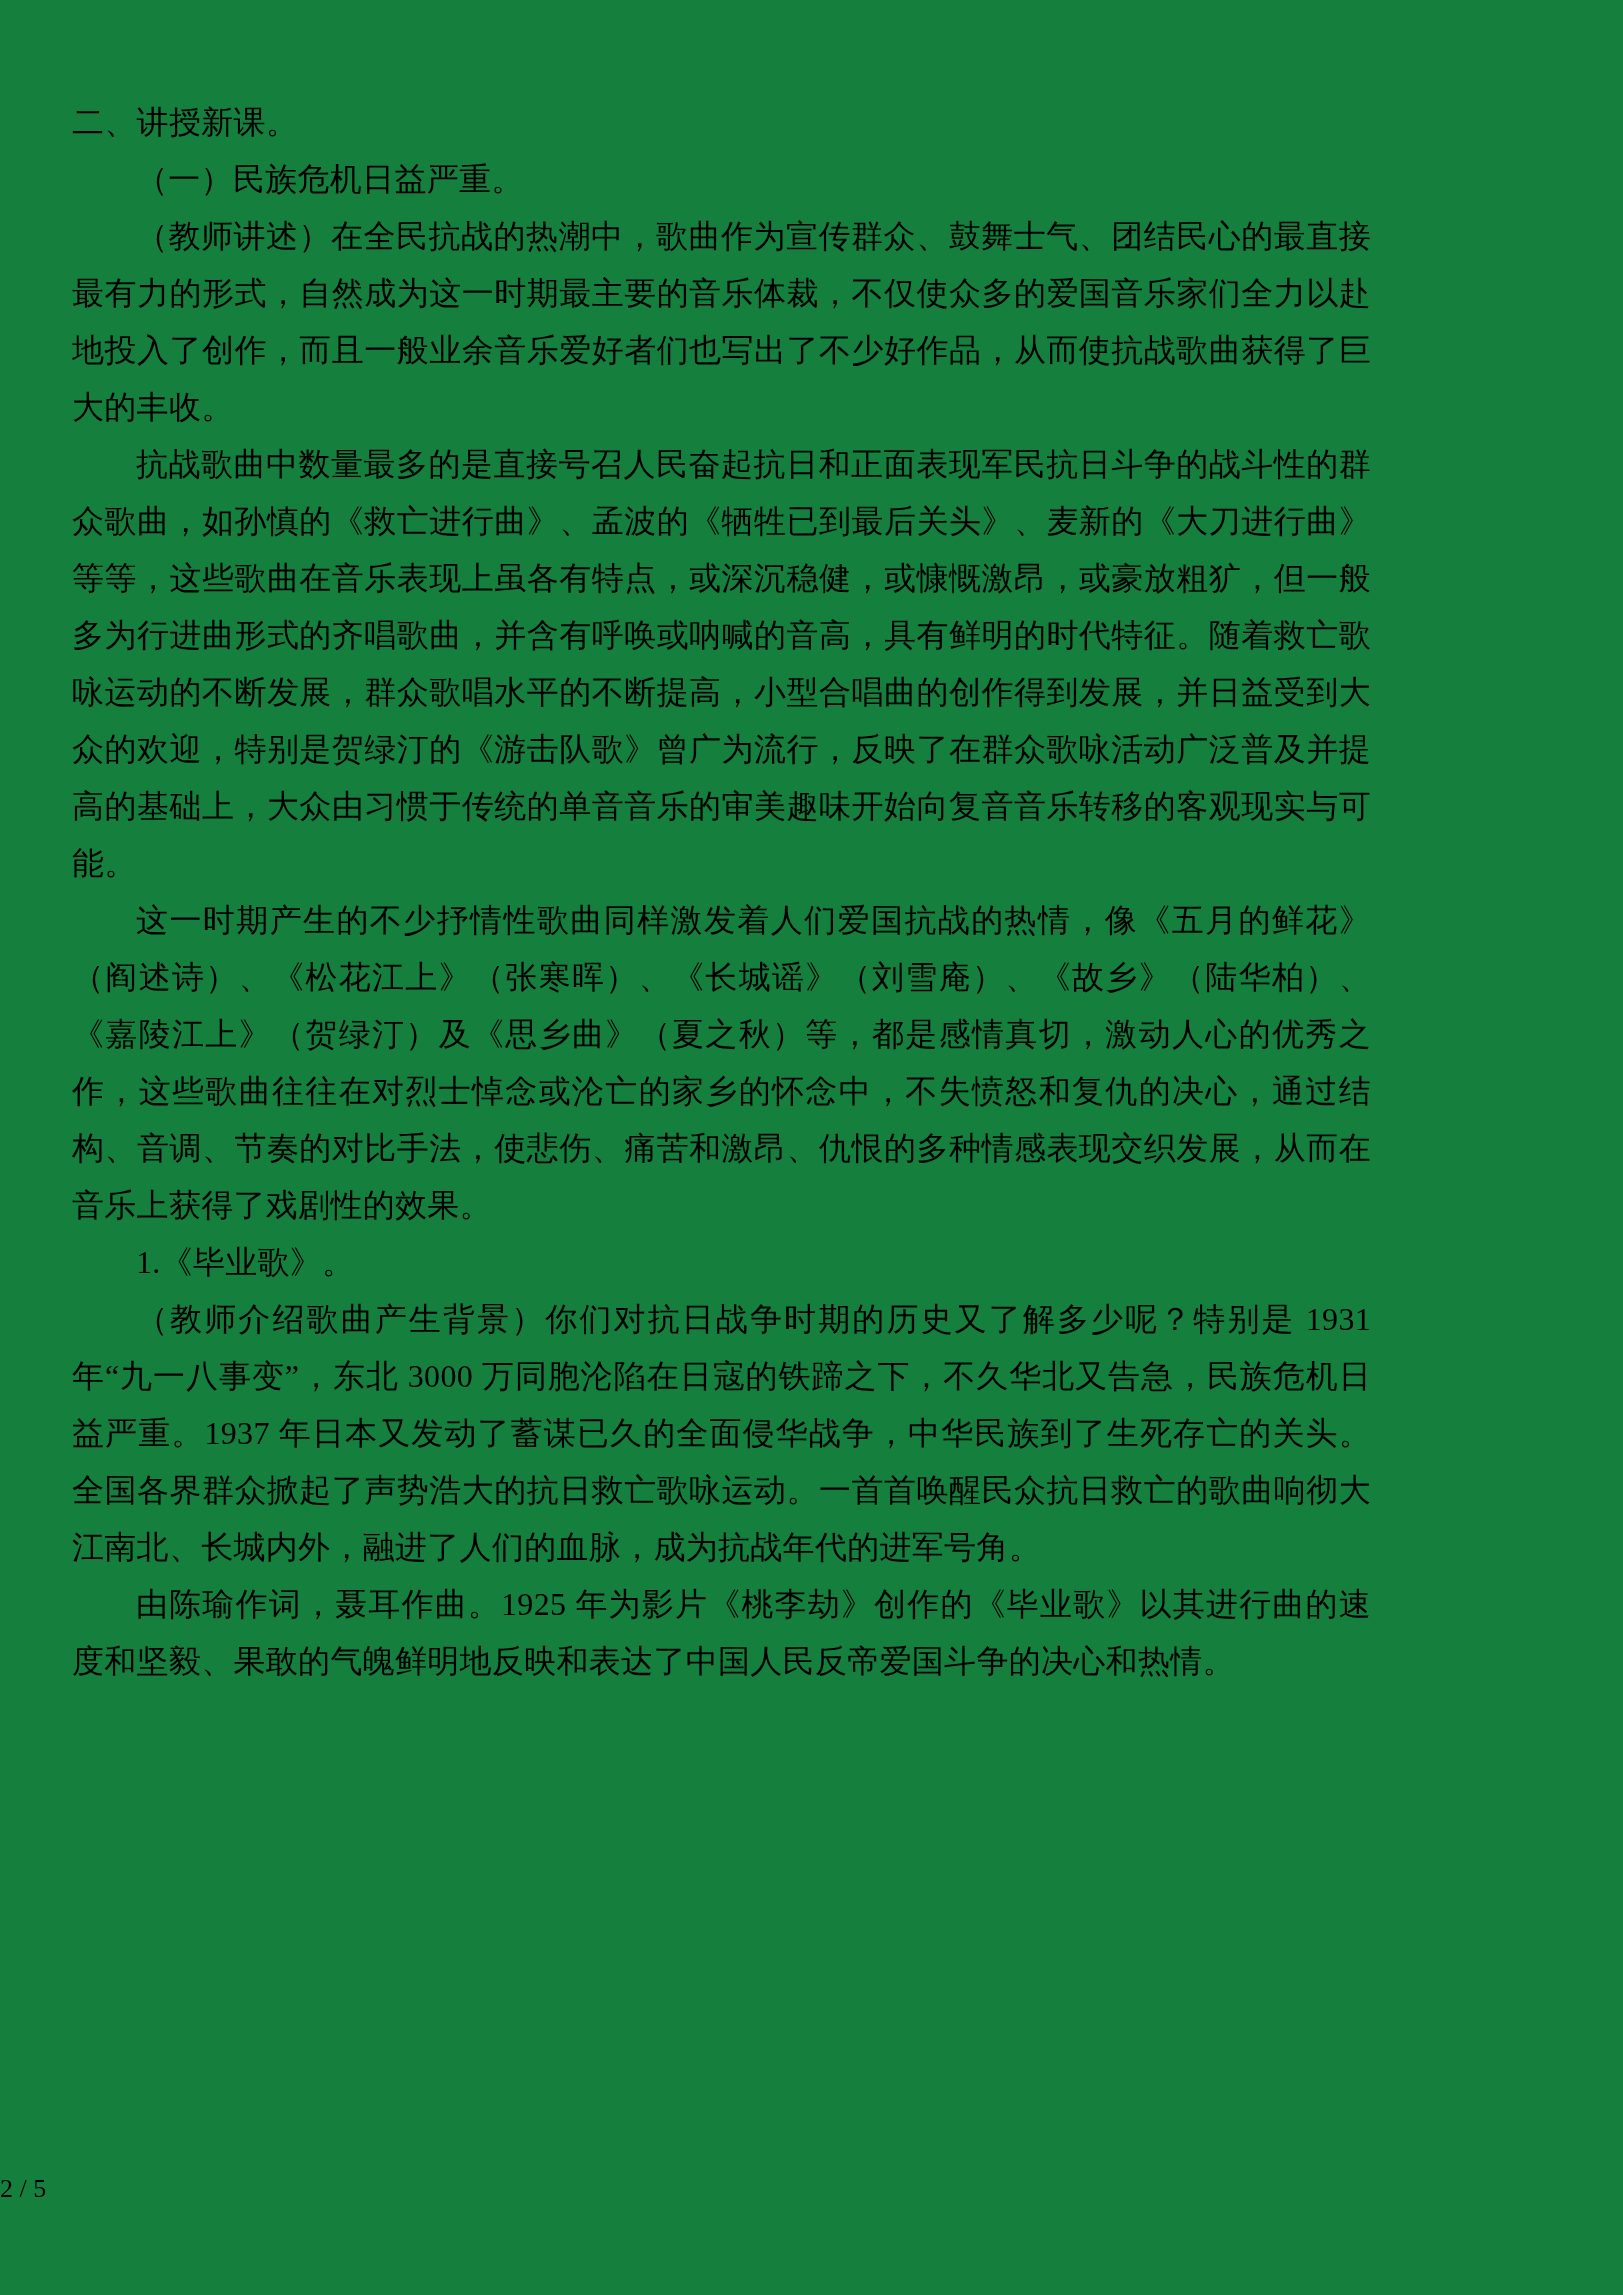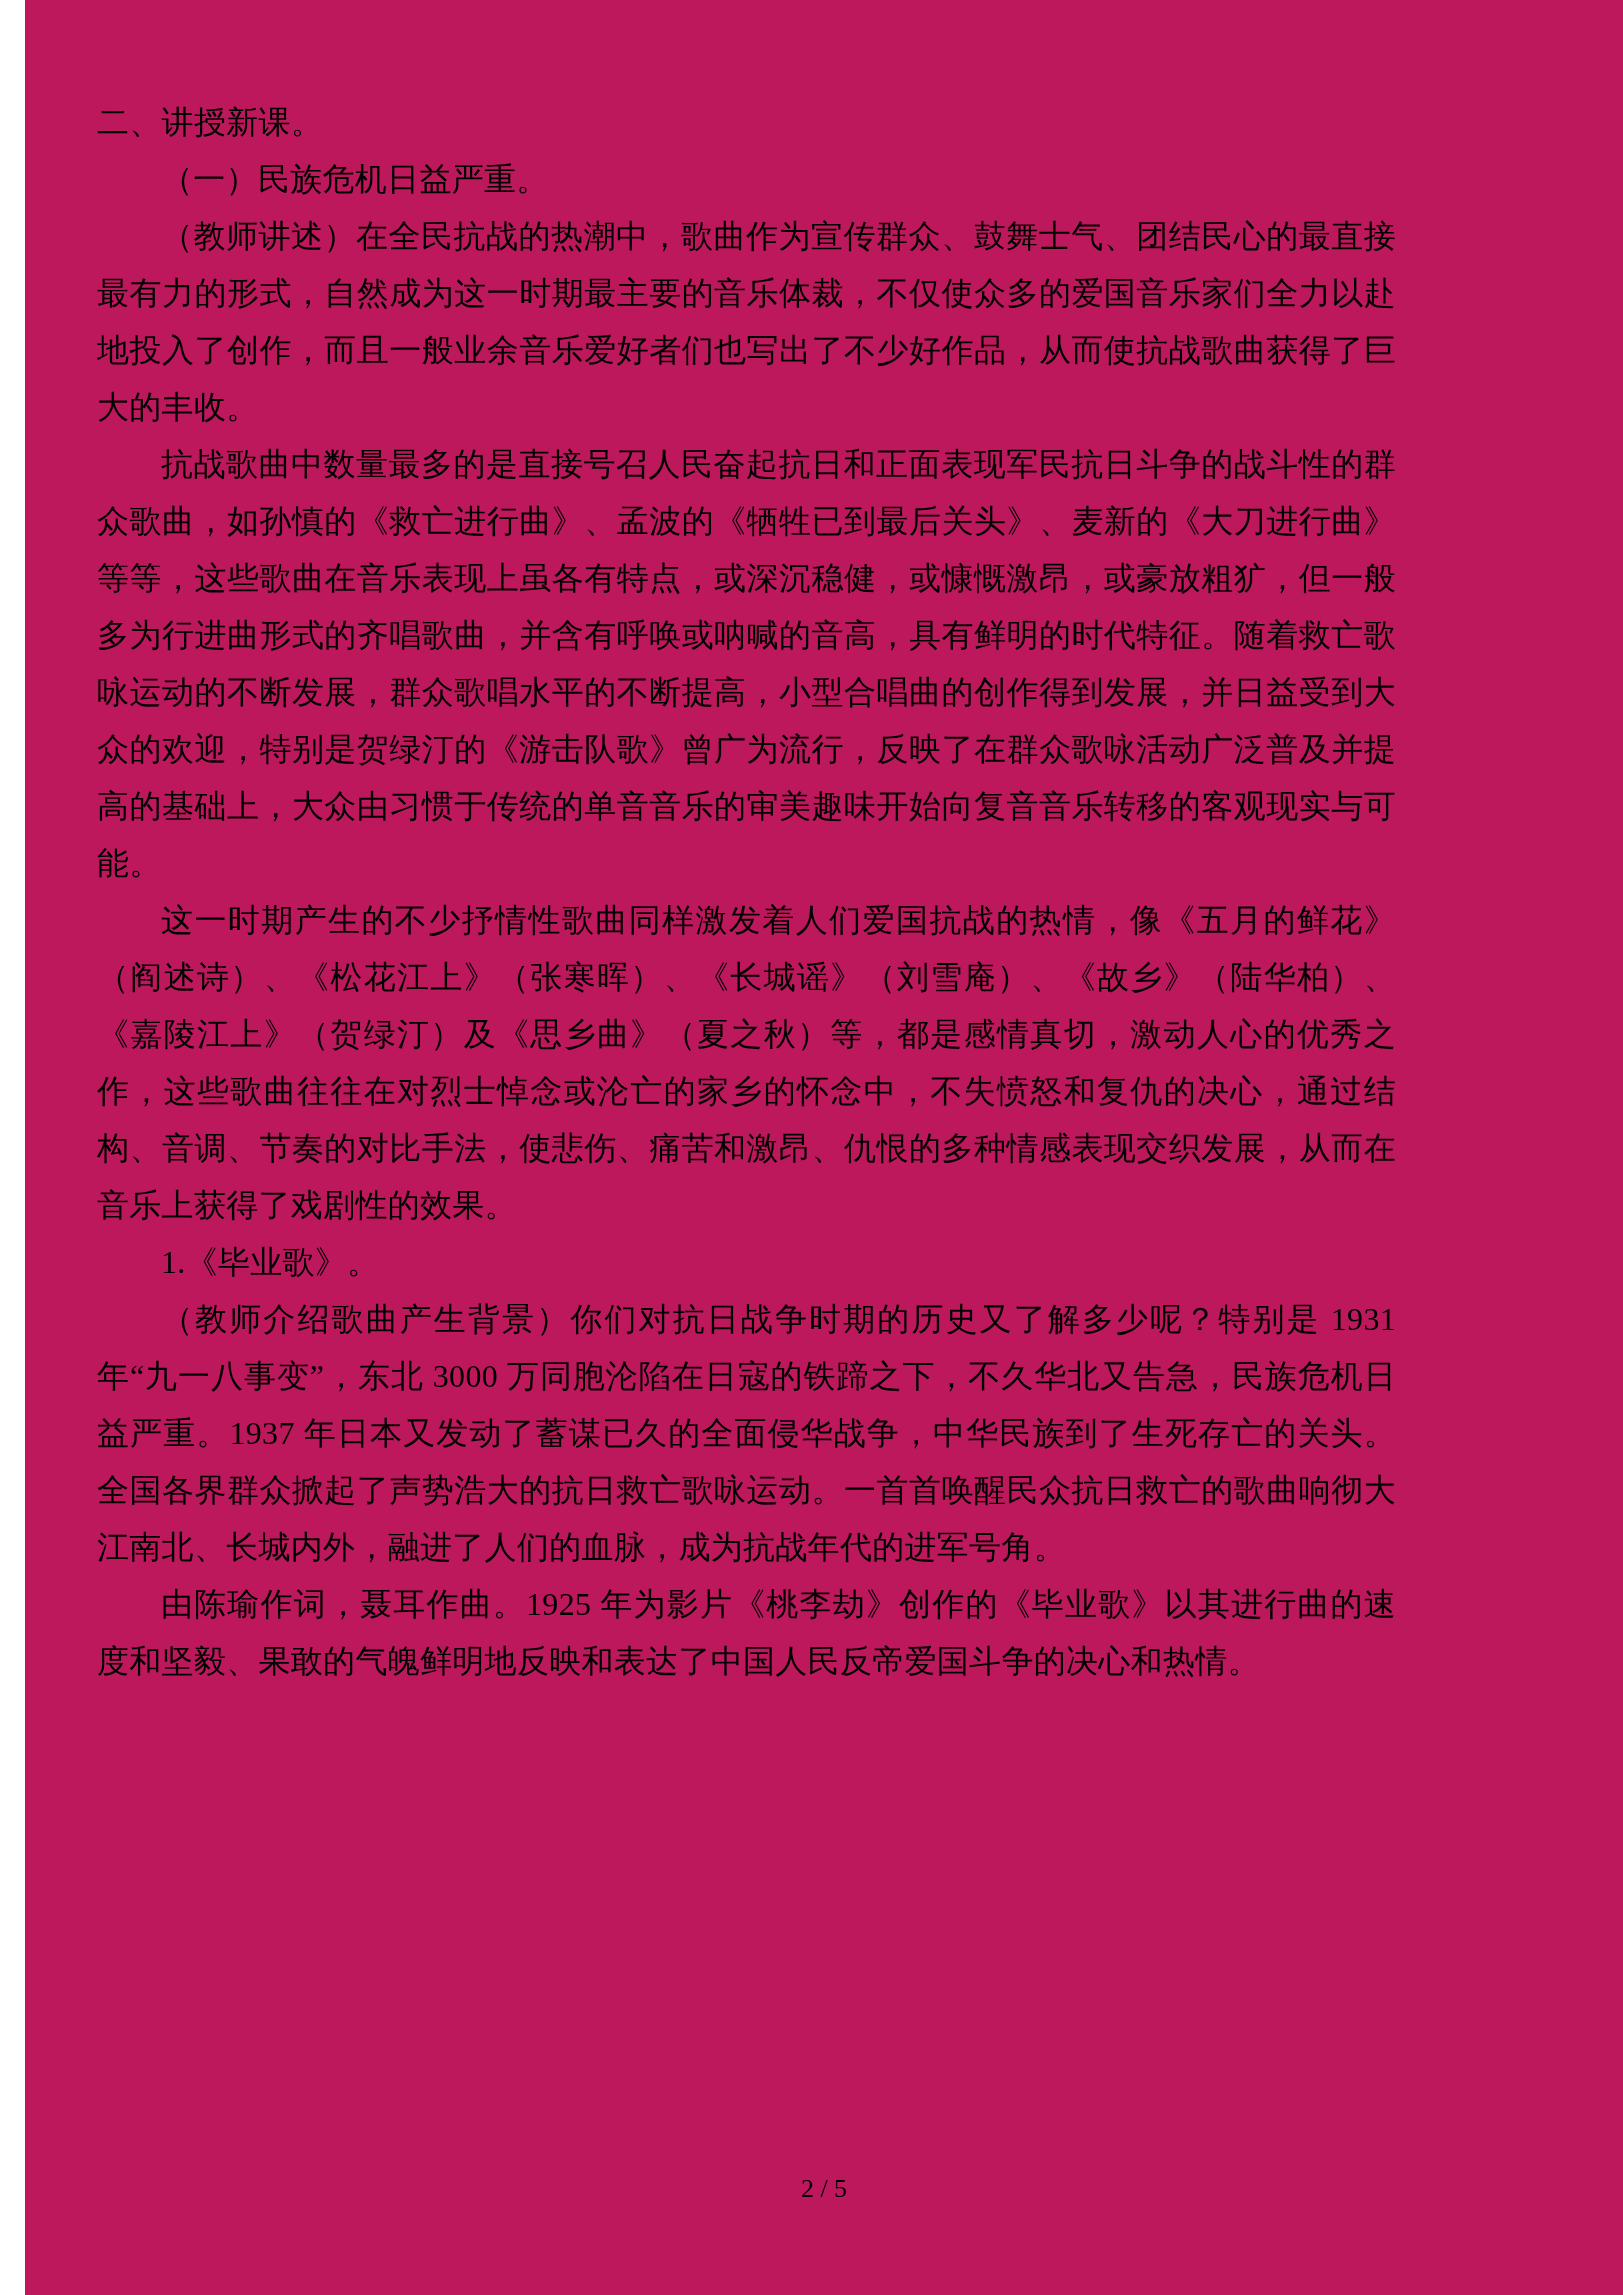--- a/index.html
+++ b/index.html
@@ -11,22 +11,21 @@
     position: relative;
     width: 1623px;
     height: 2295px;
     font-family: "Liberation Serif", "DejaVu Serif", serif;
     color: #000000;
     overflow: hidden;
   }
   .page {
     position: absolute;
     inset: 0;
-    background: #be185d;
-    margin-left: 25px;
+    background: #15803d;
   }
   .content {
     position: absolute;
     top: 94px;
     left: 72px;
     width: 1299px;
   }
   .para {
     margin: 0;
     font-size: 32px;
@@ -37,21 +36,20 @@
     letter-spacing: 0.3px;
   }
   .para.no-indent {
     text-indent: 0;
   }
   .footer {
     position: absolute;
     top: 2172px;
     left: 0;
     width: 100%;
-    text-align: center;
     font-size: 26px;
     line-height: 33px;
     color: #000000;
   }
 </style>
 </head>
 <body>
 
 <div class="page">
   <div class="content">

